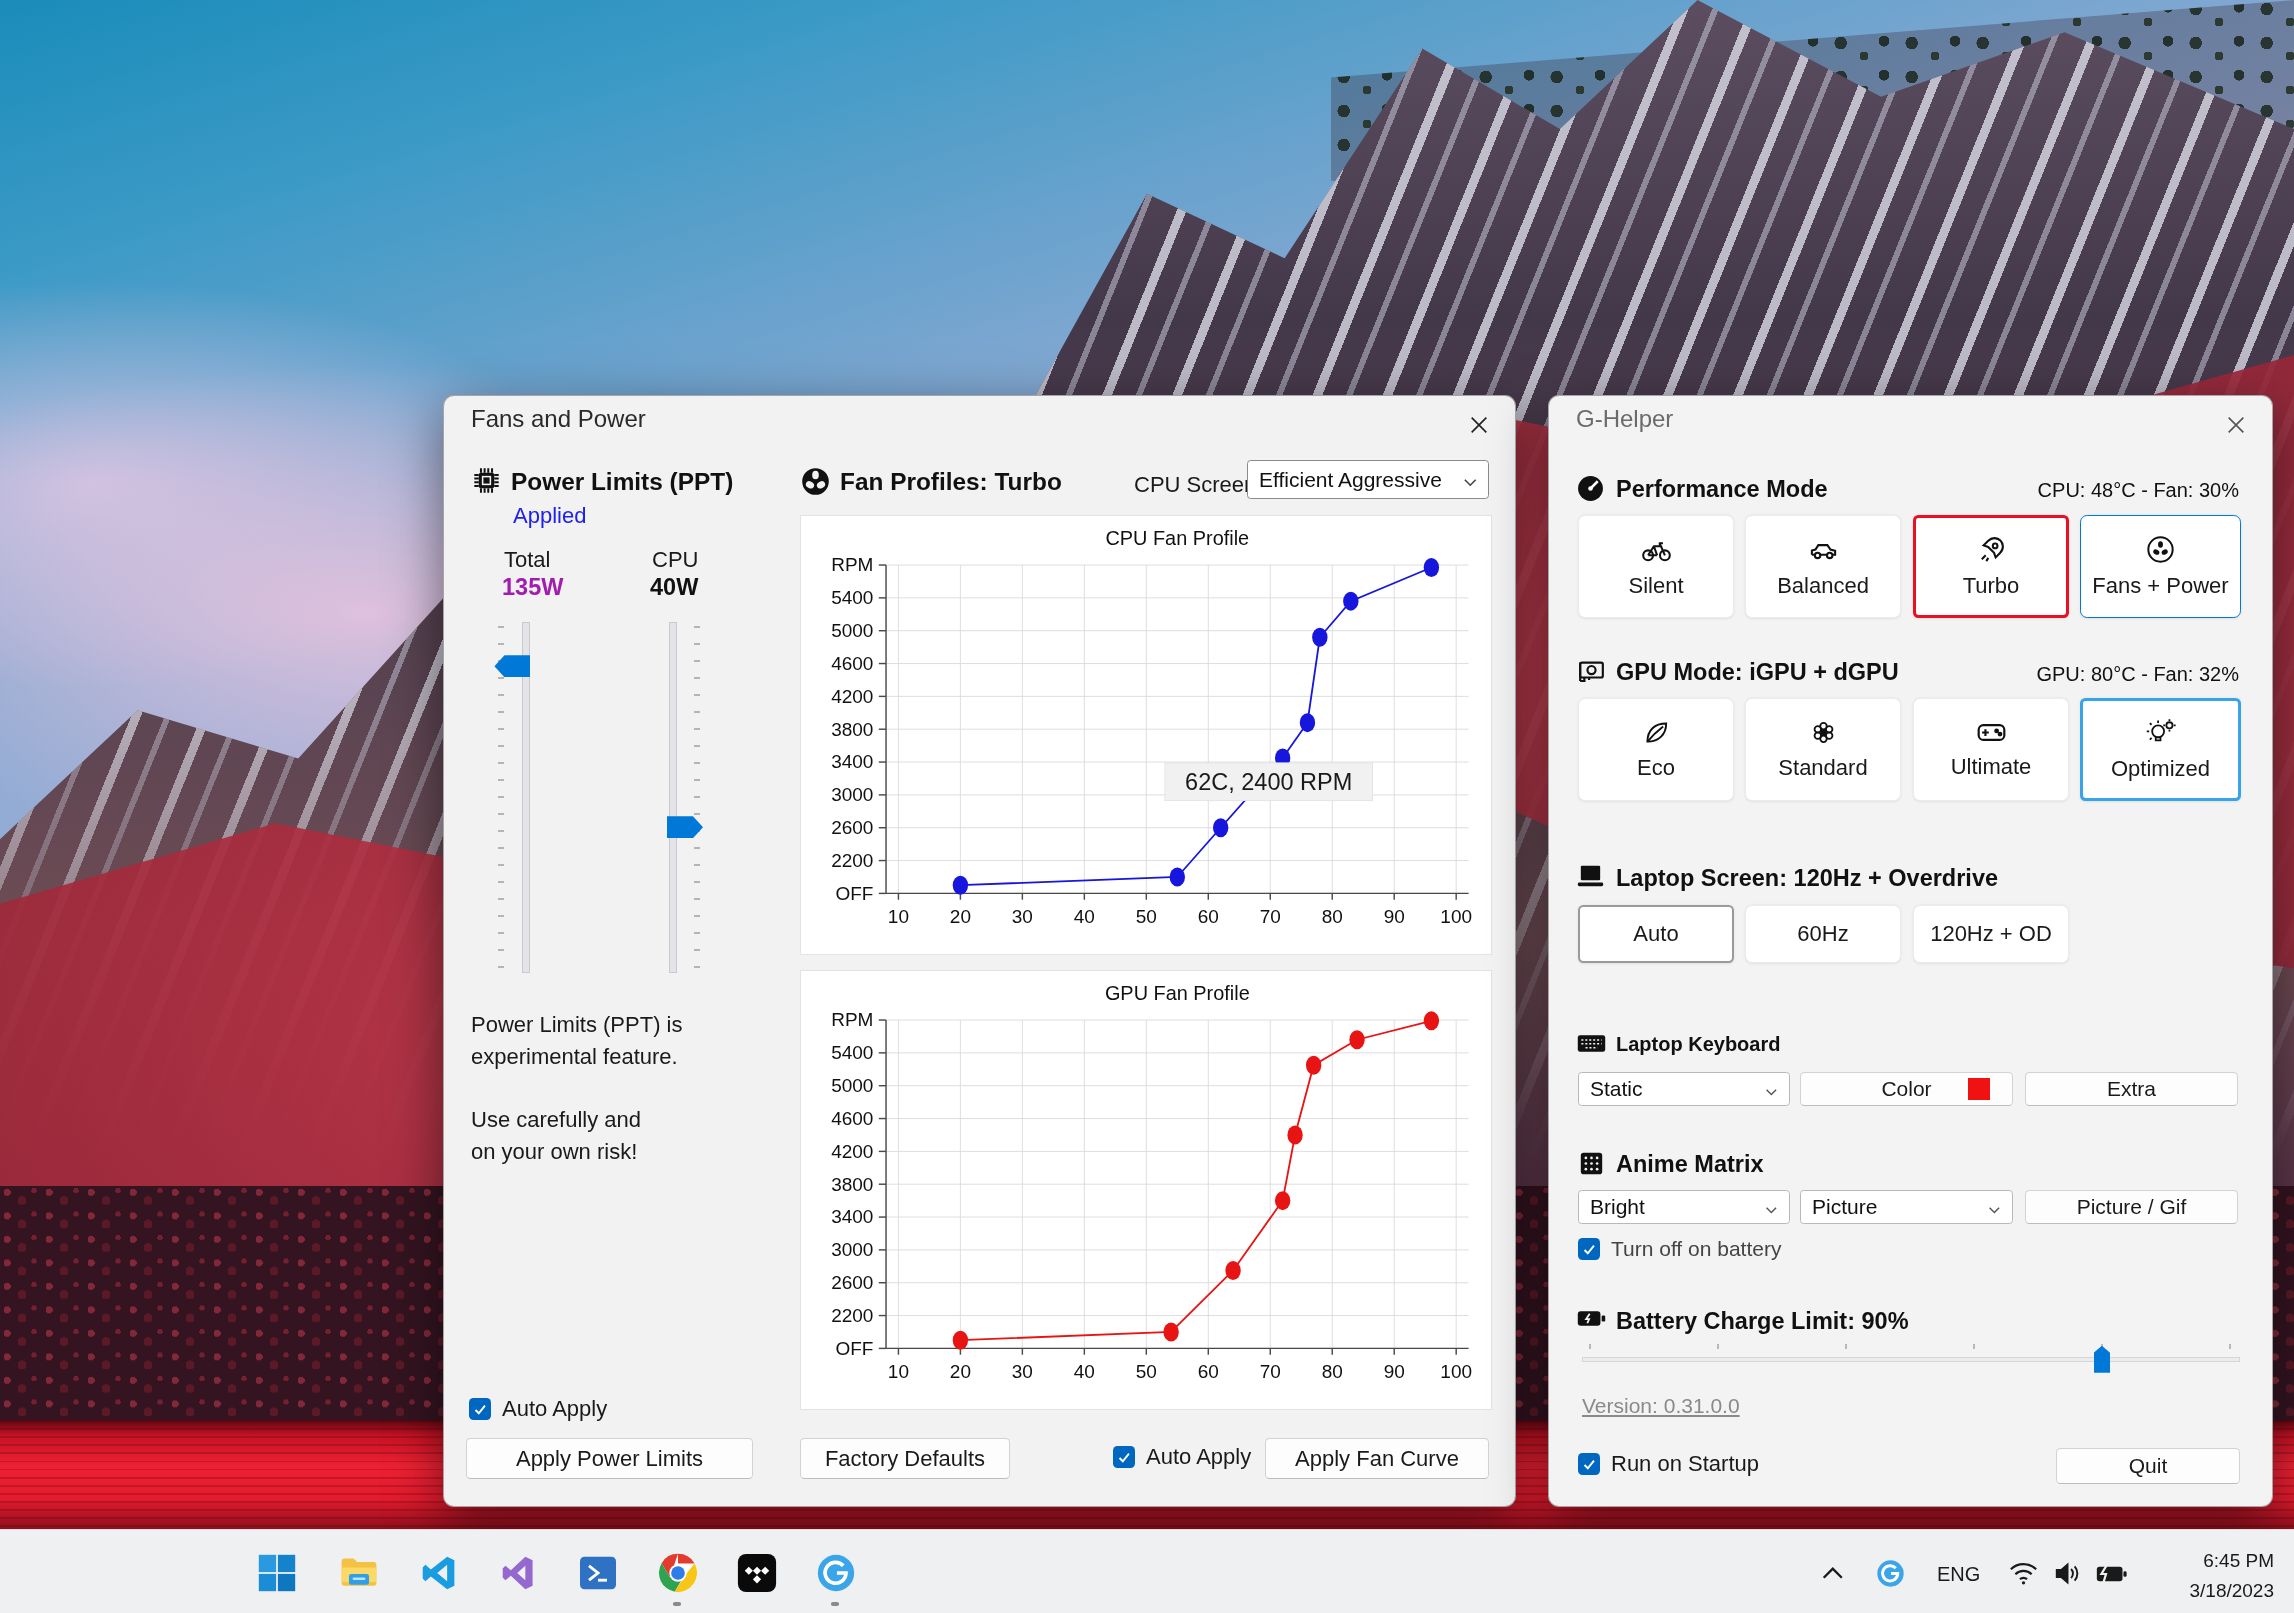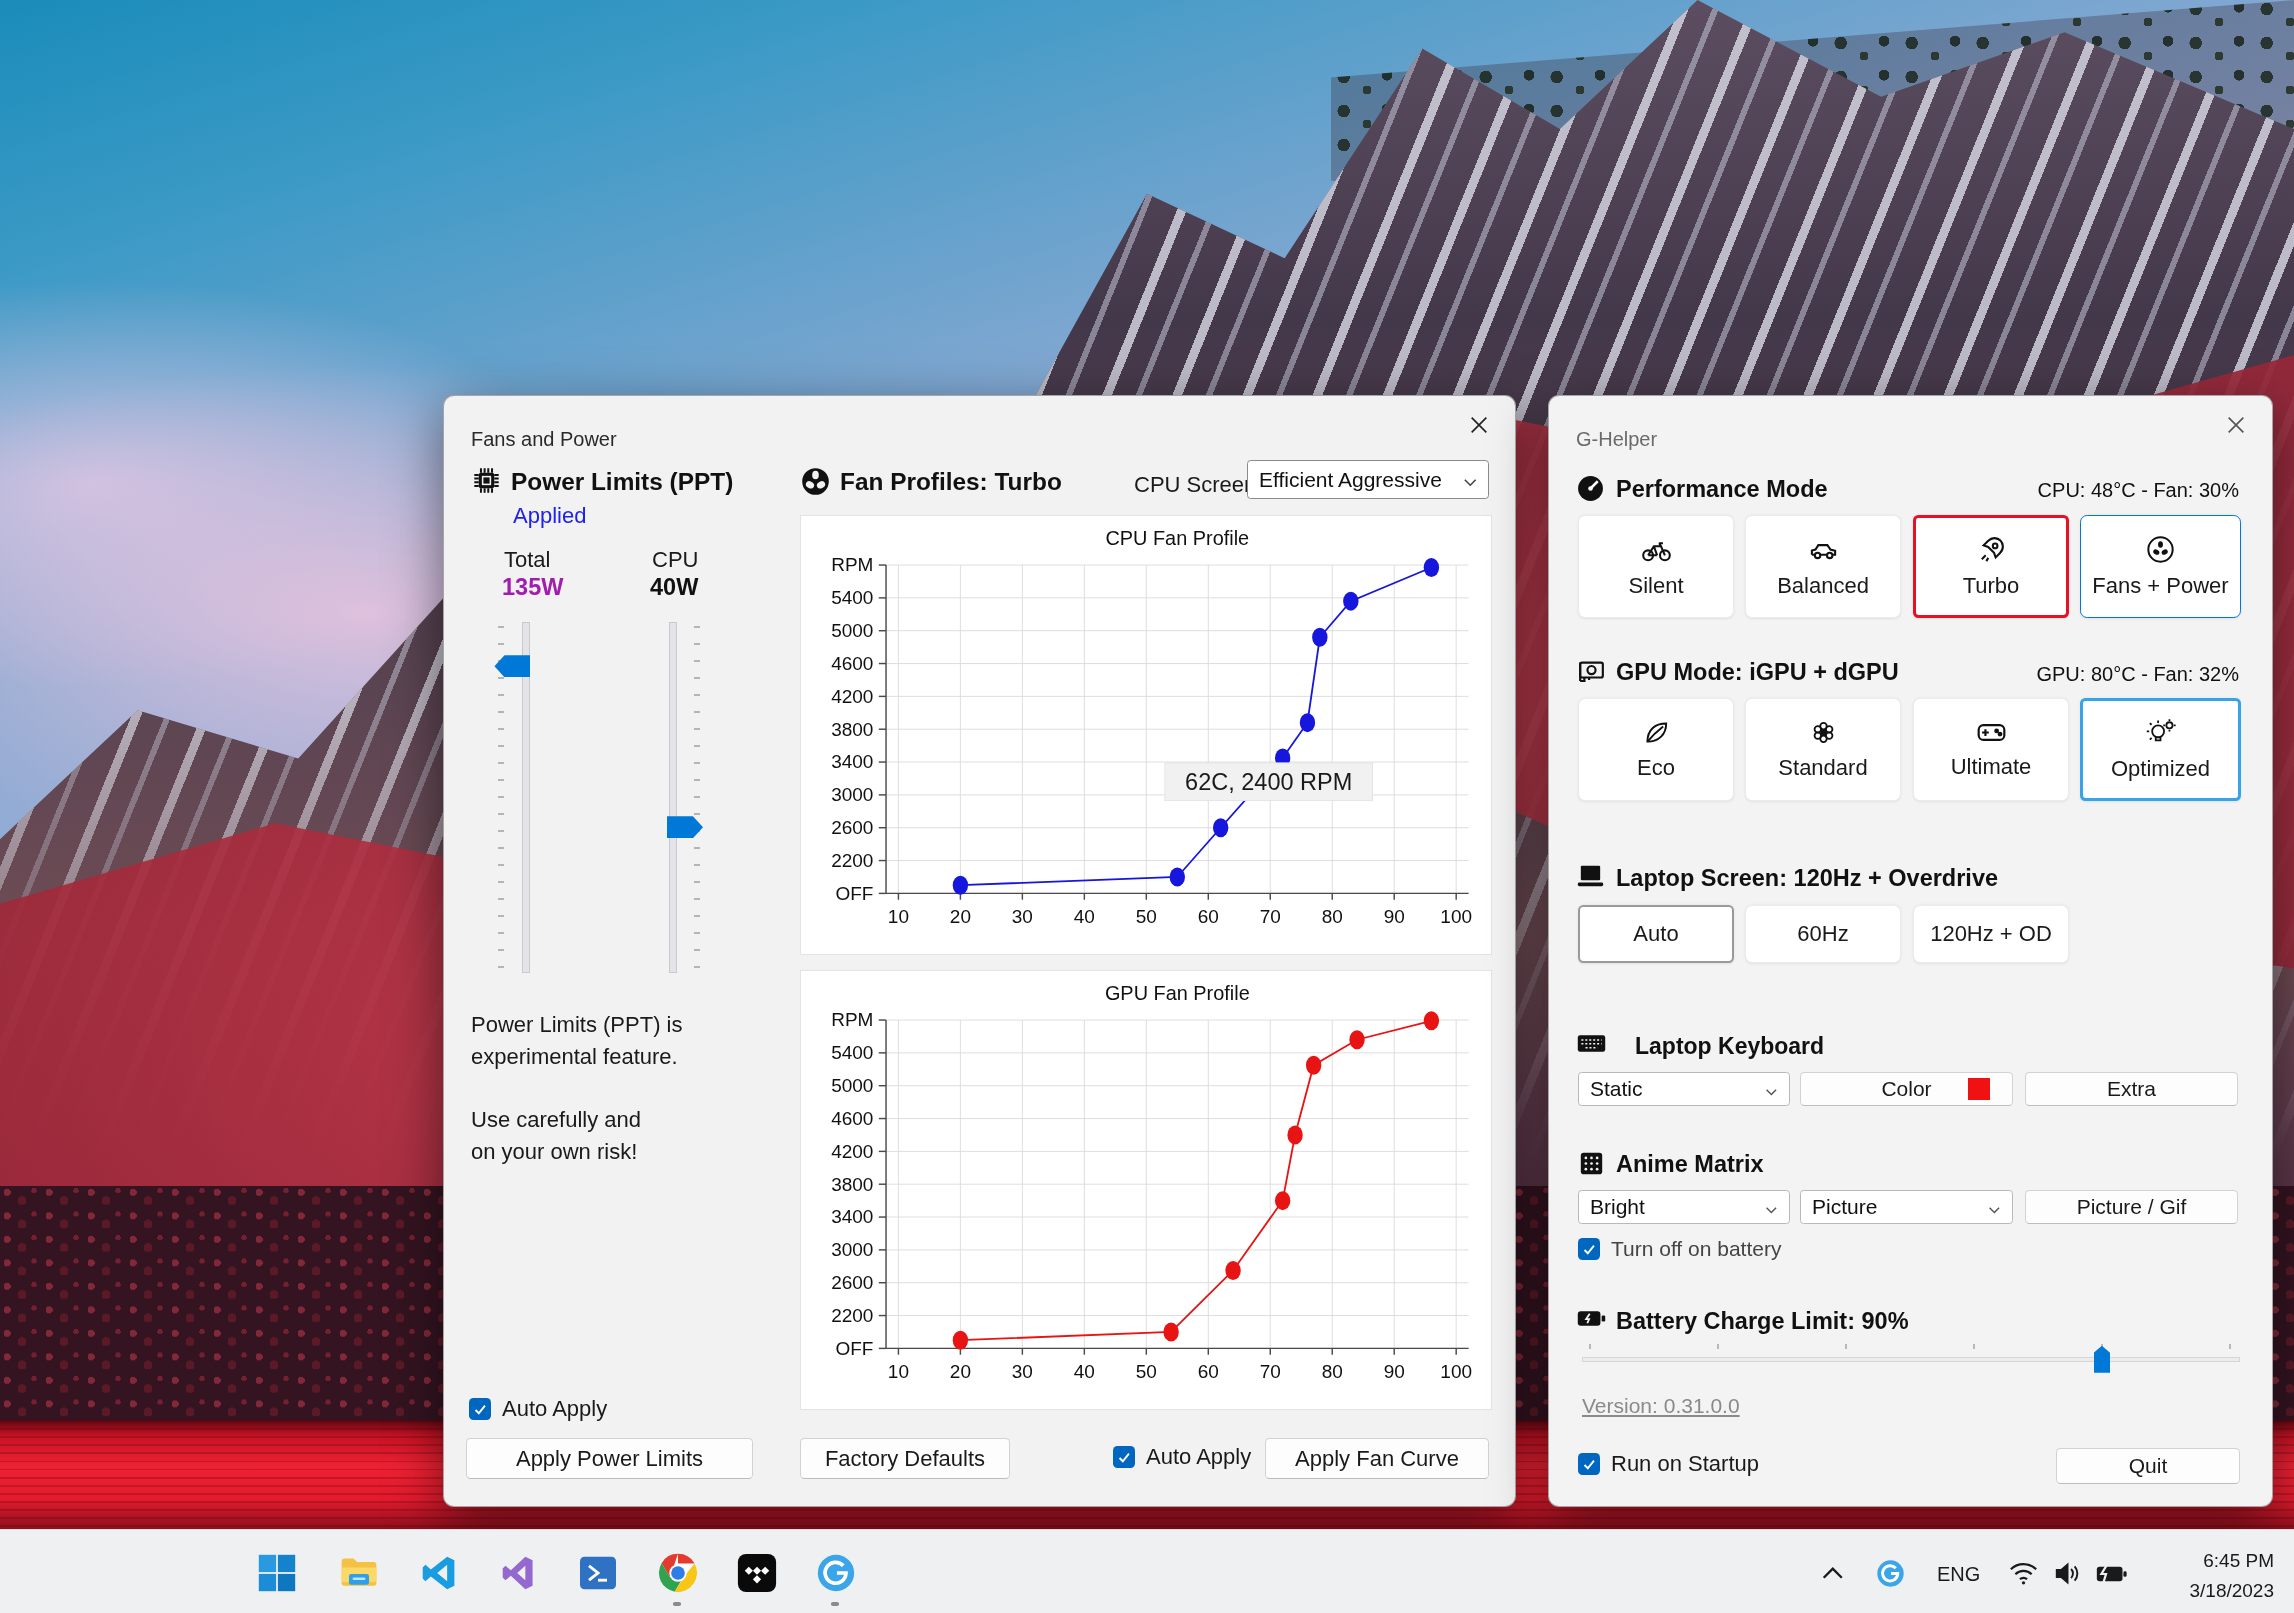--- a/index.html
+++ b/index.html
@@ -42,21 +42,21 @@
                      radial-gradient(circle 2.7px at 34px 4.5px, rgba(160,40,60,.6) 98%, transparent);
     background-size:42px 23.5px; }
   .water { position:absolute; left:0; width:100%; top:88%; height:6.8%;
     background:linear-gradient(180deg,#5e0812 0%,#c61224 14%,#ee2133 42%,#e31b2d 72%,#8c0e1c 100%); }
   .water:after { content:""; position:absolute; inset:0;
     background:repeating-linear-gradient(180deg, rgba(60,0,10,.22) 0 1.8px, transparent 1.8px 8.1px); }
 
   
   .win { position:absolute; background:#f2f2f2; border-radius:11px;
     border:0.9px solid rgba(50,50,55,.4); box-shadow:0 16.3px 54px rgba(0,0,0,.5); }
-  .win-title { position:absolute; left:27px; top:32px; font-size:20px; }
+  .win-title { position:absolute; left:27px; top:9px; font-size:24px; }
   .close-btn { position:absolute; right:18px; top:11px; width:36px; height:36px;
     display:flex; align-items:center; justify-content:center; }
 
   .hdr { font-size:24.4px; font-weight:bold; color:#111; white-space:nowrap; }
   .hicon { position:absolute; width:31px; height:31px; }
   .status-txt { font-size:20px; font-weight:bold; color:#111; white-space:nowrap; }
 
   .btn { position:absolute; background:#fdfdfd; border:0.9px solid #d2d2d2; border-bottom-color:#bdbdbd;
     border-radius:4.5px; font-size:22px; color:#1a1a1a; display:flex; align-items:center; justify-content:center; }
   .tile { position:absolute; width:156px; height:103px; background:#fff; border:0.9px solid #ebebeb;
@@ -469,21 +469,21 @@
     <span>60Hz</span>
   </div>
   <div class="tile" style="left:364px; top:509px; height:58px;">
     <span>120Hz + OD</span>
   </div>
 
   <svg class="hicon" style="left:27px; top:635px; width:31px; height:25px;" viewBox="0 0 26 18">
     <rect x="1.5" y="2" width="23" height="14" rx="2" fill="#111"></rect>
     <path d="M4.5 6 h17 M4.5 9.2 h17 M8 12.5 h10" stroke="#f3f3f3" stroke-width="1.3" stroke-dasharray="1.7 1.6"></path>
   </svg>
-  <div class="hdr abs" style="left:67px; top:637px; font-size:23px;margin-left:19px;">Laptop Keyboard</div>
+  <div class="hdr abs" style="left:67px; top:637px; font-size:20px;">Laptop Keyboard</div>
 
   <div class="dd" style="left:29px; top:676px; width:212px; height:34px;">
     <span>Static</span>
     <span class="chev">
       <svg width="12.7" height="8.1" viewBox="0 0 16 10">
           <polyline points="2,2 8,8 14,2" fill="none" stroke="#555" stroke-width="1.8"></polyline>
         </svg>
     </span>
   </div>
   <div class="btn" style="left:251px; top:676px; width:213px; height:34px; font-size:21px;">

